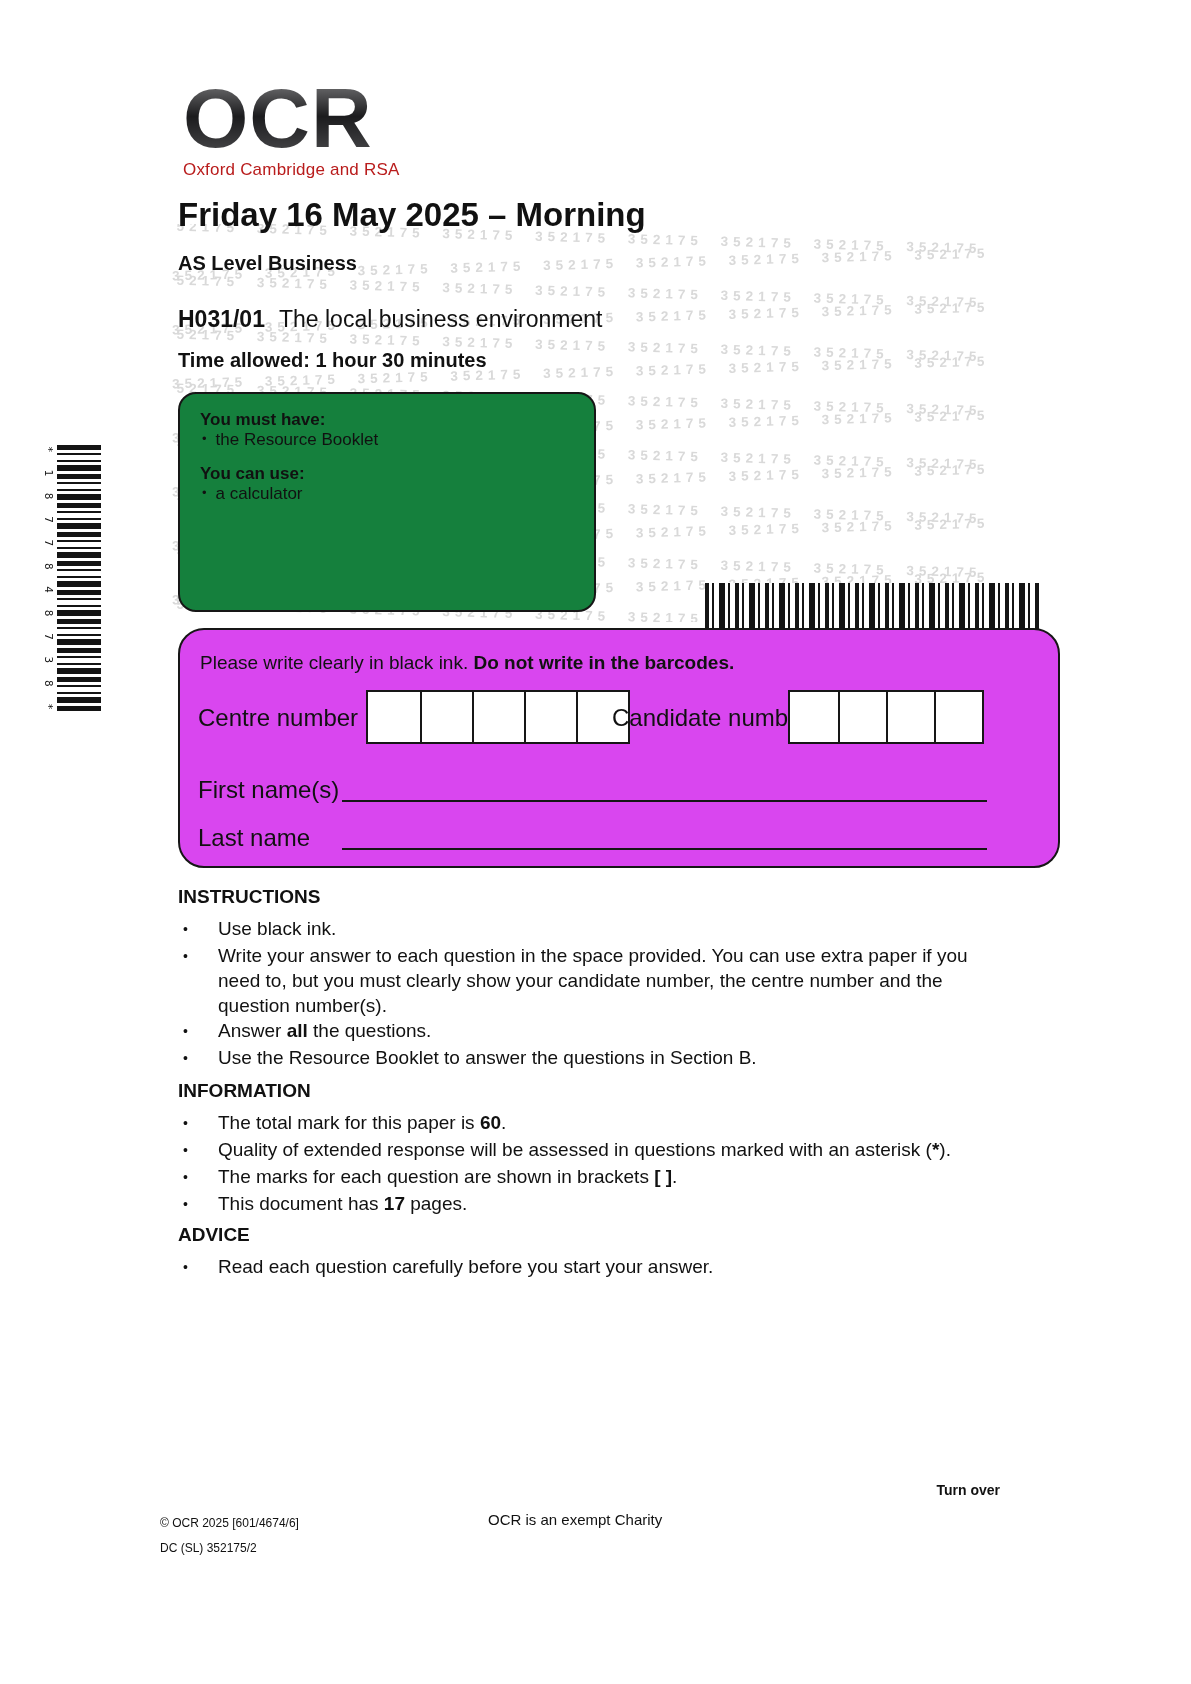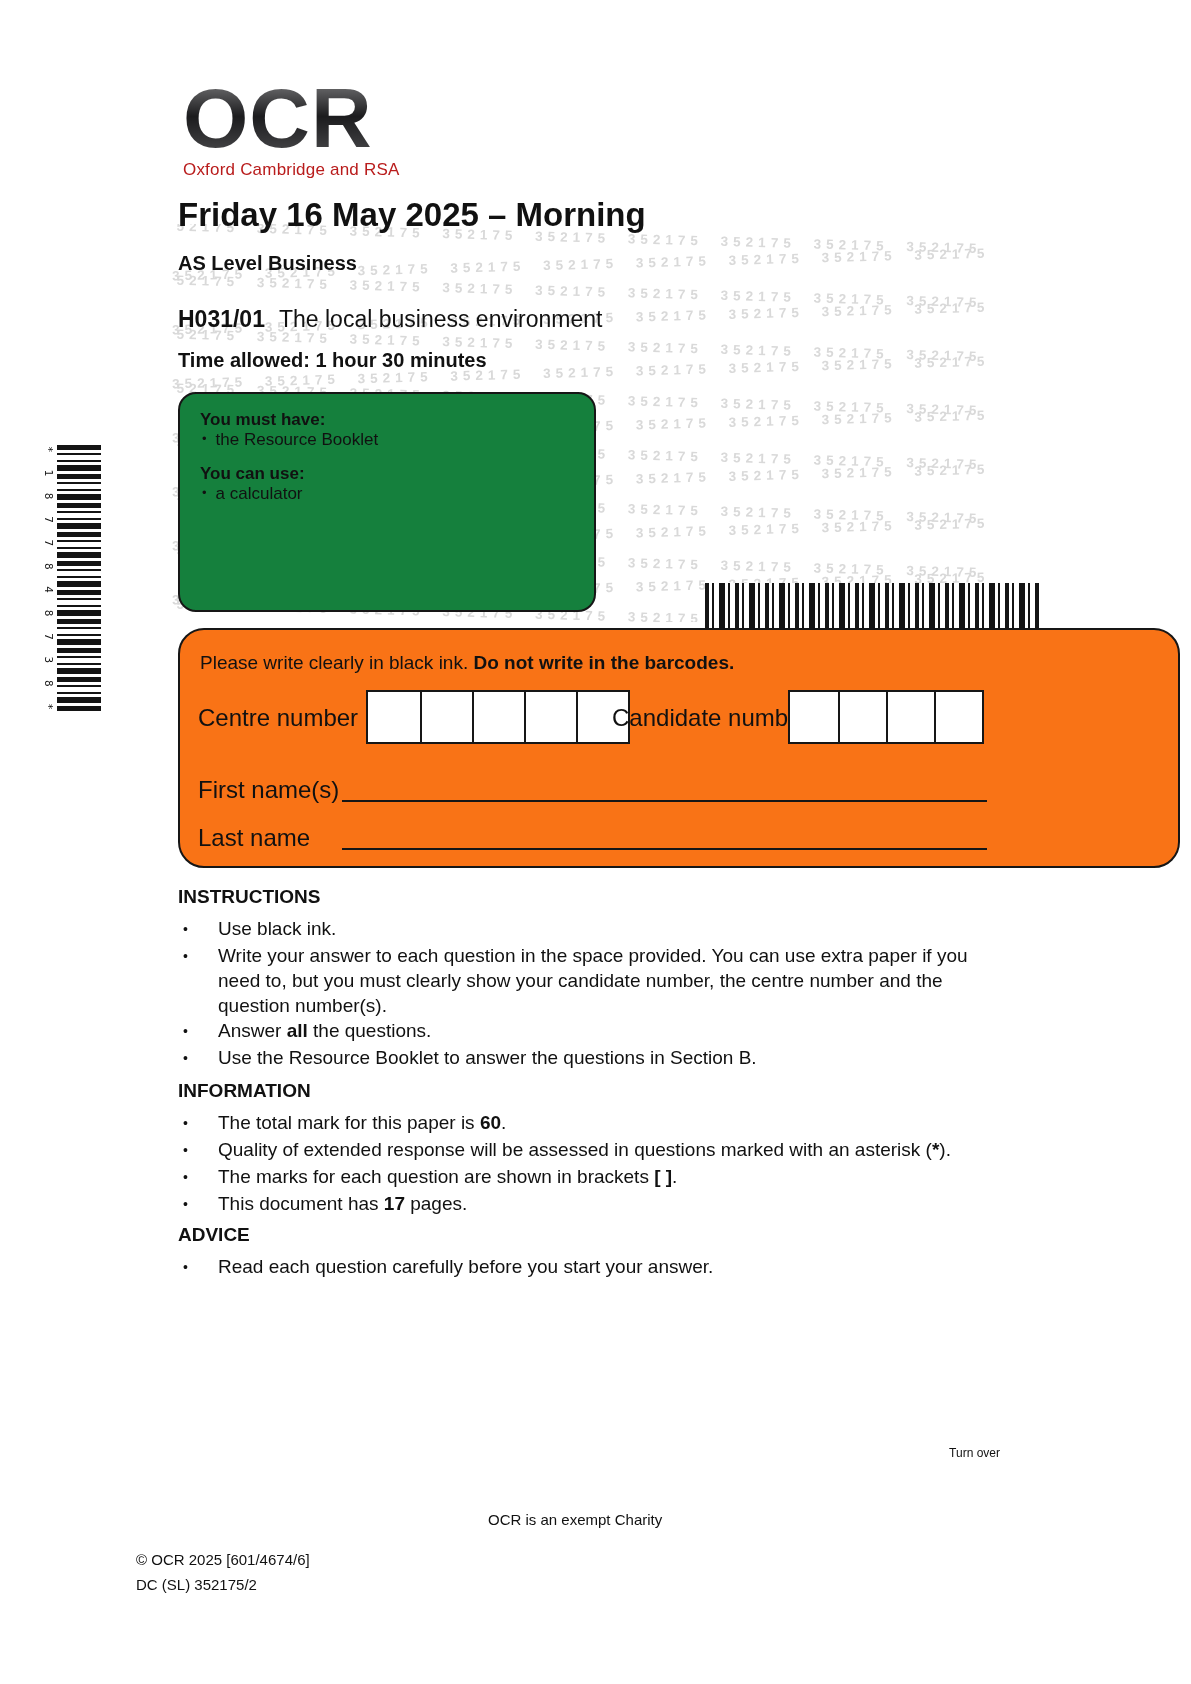--- a/index.html
+++ b/index.html
@@ -63,41 +63,41 @@
       #141414 0 4px, #fff 4px 7px, #141414 7px 9px, #fff 9px 14px,
       #141414 14px 20px, #fff 20px 23px, #141414 23px 25px, #fff 25px 30px);
   }
   .hbc-text {
     position:absolute; left:748px; top:645px; z-index:2;
     font-family:"DejaVu Sans Mono", monospace; font-size:13px; color:#141414;
     letter-spacing:26px; white-space:nowrap;
   }
   
   .candidate-box {
-    position:absolute; left:178px; top:628px; width:1002px; height:240px;
-    background:#f97316; border:2px solid #161616; border-radius:26px; z-index:2;
+    position:absolute; left:178px; top:628px; width:882px; height:240px;
+    background:#d946ef; border:2px solid #161616; border-radius:26px; z-index:2;
   }
   .cb-instr { position:absolute; left:20px; top:22px; font-size:19px; }
   .cb-label { position:absolute; font-size:24px;text-align:right; }
   .cells { position:absolute; display:flex; border:2px solid #161616; background:#fff; }
   .cell  { width:52px; height:50px; border-left:2px solid #161616; }
   .cell:first-child { border-left:none; }
   .cells.small .cell { width:48px; }
   .name-line { position:absolute; border-bottom:2px solid #161616; }
   
   .section { position:absolute; left:178px; width:815px; z-index:1; font-size:19px; line-height:25px; }
   .section h3 { font-size:19px; font-weight:700; margin-bottom:7px; }
   .bullet-row { display:flex; }
   .bullet-glyph { flex:none; width:40px; padding-left:5px; }
   .bullet-glyph::before { content:"•"; font-size:14px; position:relative; top:-1px; }
   .bullet-text { flex:1; max-width:752px; }
   
-  .footer-left   { position:absolute; left:136px;  top:1511px; font-size:15px; line-height:25px; z-index:1;margin-top:36px; }
+  .footer-left   { position:absolute; left:160px;  top:1511px; font-size:12px; line-height:25px; z-index:1; }
   .footer-center { position:absolute; left:488px;  top:1511px; font-size:15px; z-index:1; }
-  .footer-turn   { position:absolute; right:191px; top:1446px; font-size:12px; font-weight:400; z-index:1; }
+  .footer-turn   { position:absolute; right:191px; top:1482px; font-size:14px; font-weight:700; z-index:1; }
 </style>
 </head>
 <body>
 
 <div class="page">
 
   <div class="watermark" id="watermark">
       <div class="wm-row">352175  352175  352175  352175  352175  352175  352175  352175  352175  352175  352175  352175  352175  352175  </div>
       <div class="wm-row">352175  352175  352175  352175  352175  352175  352175  352175  352175  352175  352175  352175  352175  352175  </div>
       <div class="wm-row">352175  352175  352175  352175  352175  352175  352175  352175  352175  352175  352175  352175  352175  352175  </div>

